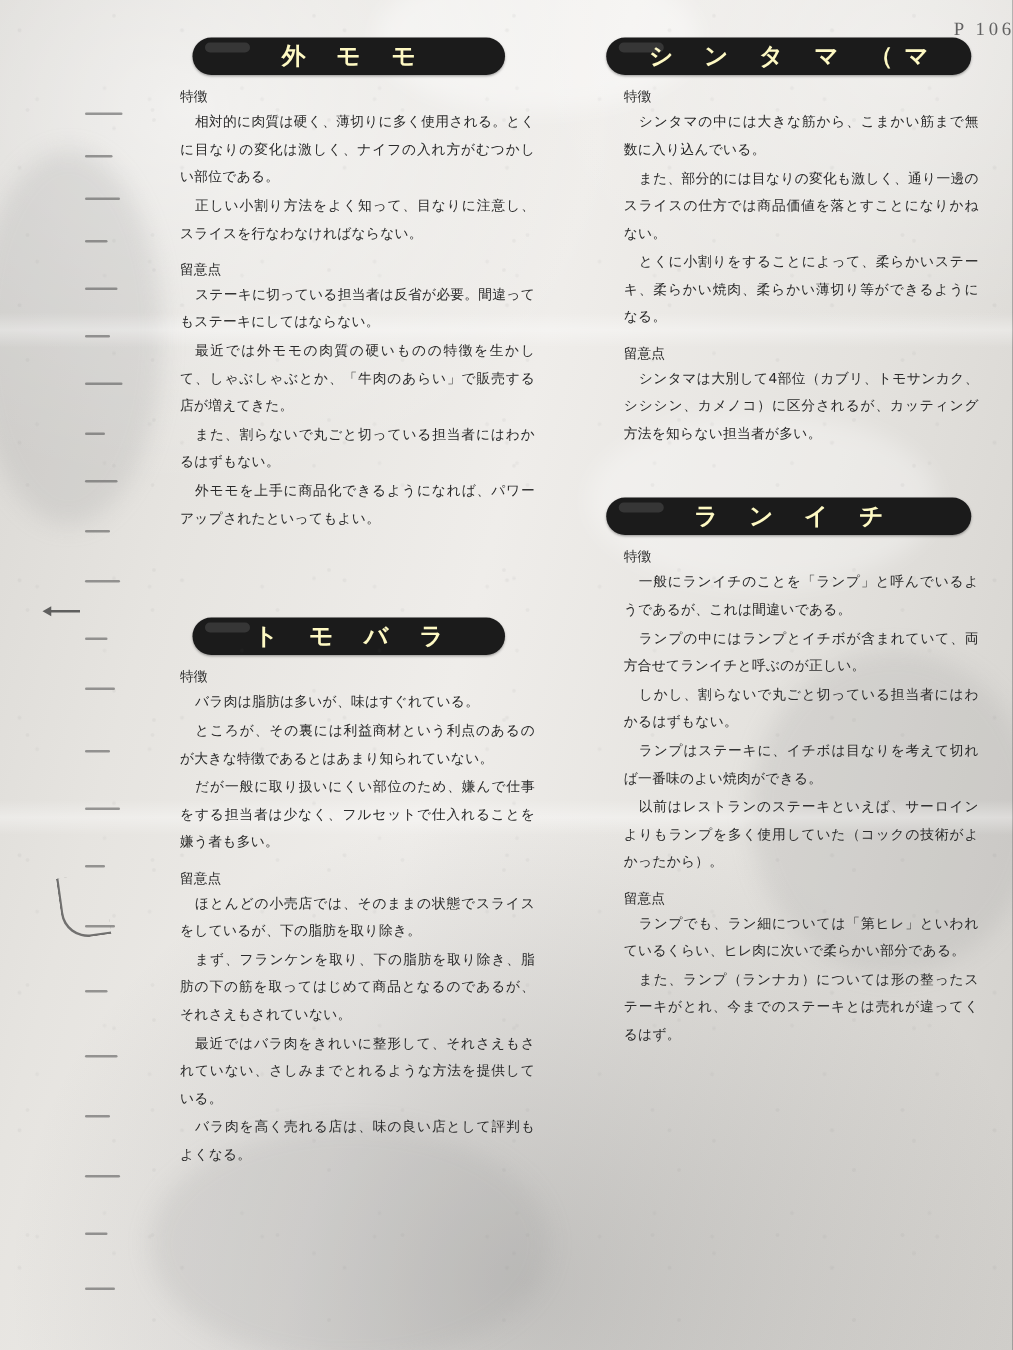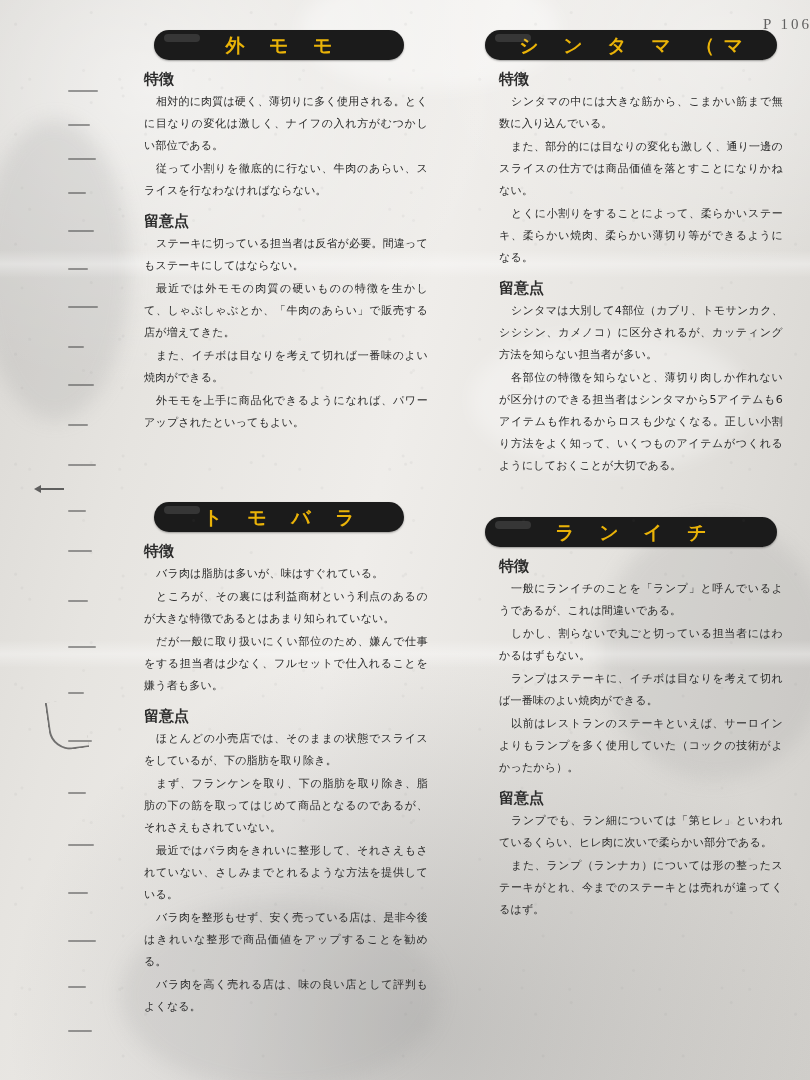--- a/index.html
+++ b/index.html
@@ -117,21 +117,21 @@
   .col-left { left: 130px; }
   .col-right { left: 485px; }
 
   .section { margin-bottom: 6px; }
 
   
   .banner {
     position: relative;
     display: block;
     background: #1b1b1b;
-    color: #eab308;
+    color: #fef9c3;
     border-radius: 22px;
     height: 30px;
     line-height: 30px;
     text-align: center;
     font-family: "DejaVu Sans", sans-serif;
     font-size: 19px;
     font-weight: bold;
     letter-spacing: 9px;
     text-indent: 9px;
     box-shadow: 0 1px 2px rgba(0,0,0,0.35);
@@ -145,22 +145,22 @@
     width: 36px;
     height: 8px;
     border-radius: 6px;
     background: rgba(255,255,255,0.12);
   }
   .banner.narrow { width: 250px; margin-left: 24px; }
   .banner.wide { width: 292px; }
 
   .sub {
     margin: 10px 0 2px 14px;
-    font-size: 15px;
-    font-weight: bold;
+    font-size: 11px;
+    font-weight: normal;
     color: #2c2c2c;
     font-family: "DejaVu Sans", sans-serif;
   }
   p.para {
     margin: 0 0 1px 0;
     padding: 0 2px 0 14px;
     text-indent: 12px;
     font-size: 11px;
     line-height: 22px;
     color: #2a2a2a;
@@ -225,65 +225,64 @@
   </div>
   <div class="arrow-mark"></div>
   <div class="squiggle"></div>
 
   <div class="col col-left">
 
     <div class="section">
       <div class="banner narrow">外 モ モ</div>
       <div class="sub">特徴</div>
       <p class="para">相対的に肉質は硬く、薄切りに多く使用される。とくに目なりの変化は激しく、ナイフの入れ方がむつかしい部位である。</p>
-      <p class="para">従って小割りを徹底的に行ない、牛肉のあらい、スライスを行なわなければならない。</p>
+      <p class="para">正しい小割り方法をよく知って、目なりに注意し、スライスを行なわなければならない。</p>
       <div class="sub">留意点</div>
       <p class="para">ステーキに切っている担当者は反省が必要。間違ってもステーキにしてはならない。</p>
       <p class="para">最近では外モモの肉質の硬いものの特徴を生かして、しゃぶしゃぶとか、「牛肉のあらい」で販売する店が増えてきた。</p>
-      <p class="para">また、イチボは目なりを考えて切れば一番味のよい焼肉ができる。</p>
+      <p class="para">また、割らないで丸ごと切っている担当者にはわかるはずもない。</p>
       <p class="para">外モモを上手に商品化できるようになれば、パワーアップされたといってもよい。</p>
     </div>
 
     <div class="spacer-62"></div>
 
     <div class="section">
       <div class="banner narrow">ト モ バ ラ</div>
       <div class="sub">特徴</div>
       <p class="para">バラ肉は脂肪は多いが、味はすぐれている。</p>
       <p class="para">ところが、その裏には利益商材という利点のあるのが大きな特徴であるとはあまり知られていない。</p>
       <p class="para">だが一般に取り扱いにくい部位のため、嫌んで仕事をする担当者は少なく、フルセットで仕入れることを嫌う者も多い。</p>
       <div class="sub">留意点</div>
       <p class="para">ほとんどの小売店では、そのままの状態でスライスをしているが、下の脂肪を取り除き。</p>
       <p class="para">まず、フランケンを取り、下の脂肪を取り除き、脂肪の下の筋を取ってはじめて商品となるのであるが、それさえもされていない。</p>
       <p class="para">最近ではバラ肉をきれいに整形して、それさえもされていない、さしみまでとれるような方法を提供している。</p>
-      <p class="para">バラ肉を整形もせず、安く売っている店は、是非今後はきれいな整形で商品価値をアップすることを勧める。</p>
       <p class="para">バラ肉を高く売れる店は、味の良い店として評判もよくなる。</p>
     </div>
 
   </div>
 
   <div class="col col-right">
 
     <div class="section">
       <div class="banner wide">シ ン タ マ （マ ル）</div>
       <div class="sub">特徴</div>
       <p class="para">シンタマの中には大きな筋から、こまかい筋まで無数に入り込んでいる。</p>
       <p class="para">また、部分的には目なりの変化も激しく、通り一邊のスライスの仕方では商品価値を落とすことになりかねない。</p>
       <p class="para">とくに小割りをすることによって、柔らかいステーキ、柔らかい焼肉、柔らかい薄切り等ができるようになる。</p>
       <div class="sub">留意点</div>
       <p class="para">シンタマは大別して4部位（カブリ、トモサンカク、シシシン、カメノコ）に区分されるが、カッティング方法を知らない担当者が多い。</p>
-      <p class="para">各部位の特徴を知らないと、薄切り肉しか作れないが区分けのできる担当者はシンタマから5アイテムも6アイテムも作れるからロスも少なくなる。正しい小割り方法をよく知って、いくつものアイテムがつくれるようにしておくことが大切である。</p>
     </div>
 
     <div class="spacer-34"></div>
 
     <div class="section">
       <div class="banner wide">ラ ン イ チ</div>
       <div class="sub">特徴</div>
       <p class="para">一般にランイチのことを「ランプ」と呼んでいるようであるが、これは間違いである。</p>
+      <p class="para">ランプの中にはランプとイチボが含まれていて、両方合せてランイチと呼ぶのが正しい。</p>
       <p class="para">しかし、割らないで丸ごと切っている担当者にはわかるはずもない。</p>
       <p class="para">ランプはステーキに、イチボは目なりを考えて切れば一番味のよい焼肉ができる。</p>
       <p class="para">以前はレストランのステーキといえば、サーロインよりもランプを多く使用していた（コックの技術がよかったから）。</p>
       <div class="sub">留意点</div>
       <p class="para">ランプでも、ラン細については「第ヒレ」といわれているくらい、ヒレ肉に次いで柔らかい部分である。</p>
       <p class="para">また、ランプ（ランナカ）については形の整ったステーキがとれ、今までのステーキとは売れが違ってくるはず。</p>
     </div>
 
   </div>
 

